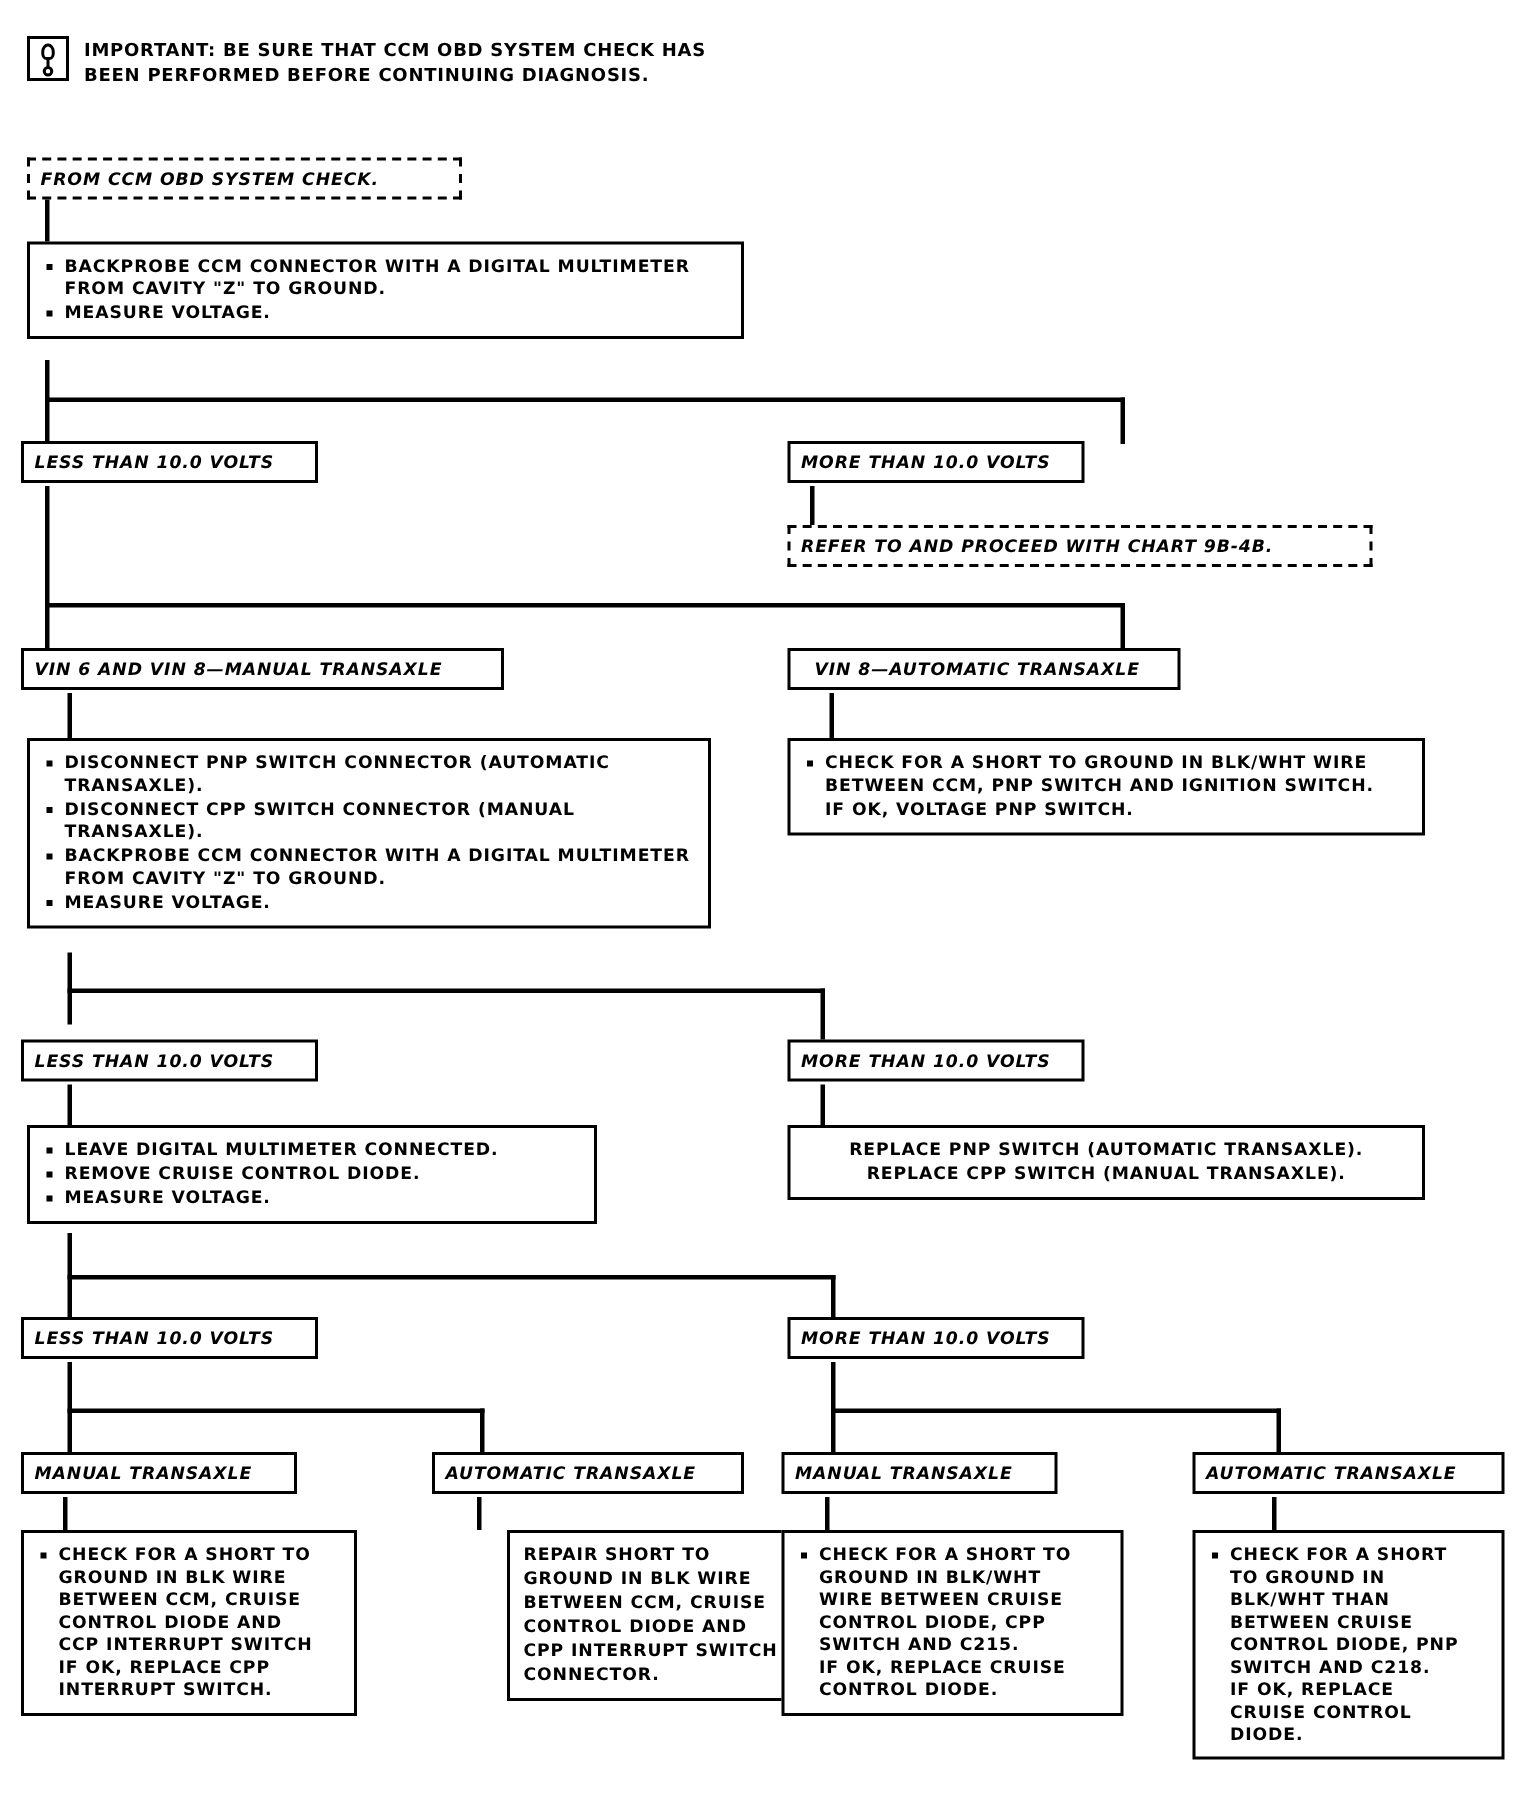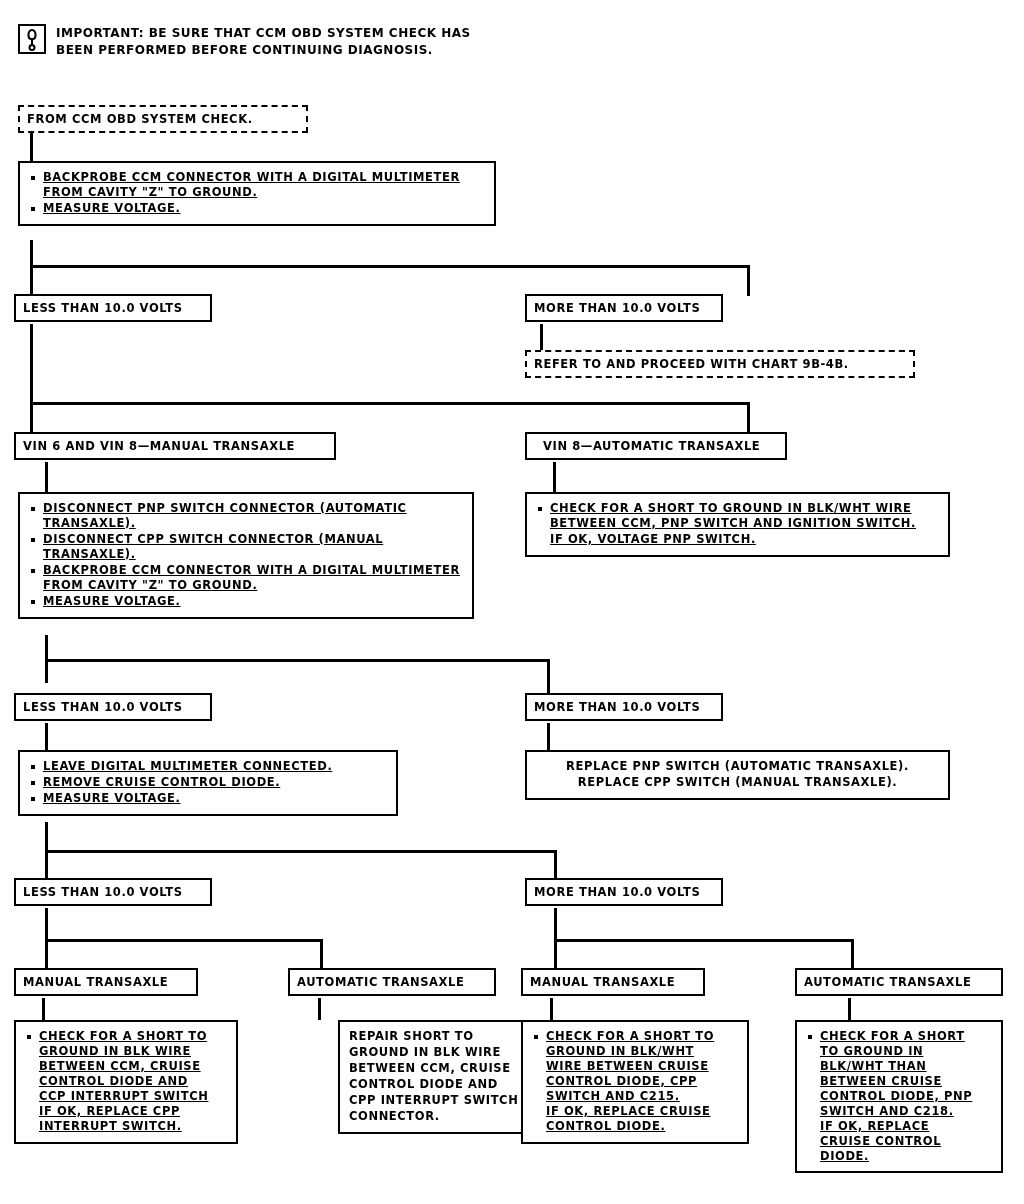--- a/index.html
+++ b/index.html
@@ -31,36 +31,36 @@
     line-height: 1.30;
   }
   .node.dashed {
     border-style: dashed;
     border-width: 2px;
   }
   .label-box {
     font-size: 11.5px;
     padding: 5px 7px 4px 7px;
     white-space: nowrap;
+    font-style: italic;
   }
   .instr-box {
     font-size: 11.5px;
     padding: 7px 9px 7px 9px;
   }
   .line {
     position: absolute;
     background: #000;
   }
   .vline { width: 3px; }
   .hline { height: 3px; }
   ul.bullets {
     list-style: none;
     margin: 0;
     padding: 0;
-    text-decoration: underline;
   }
   ul.bullets > li {
     position: relative;
     padding-left: 14px;
     margin: 0 0 1px 0;
   }
   ul.bullets > li::before {
     content: "";
     position: absolute;
     left: 2px;

